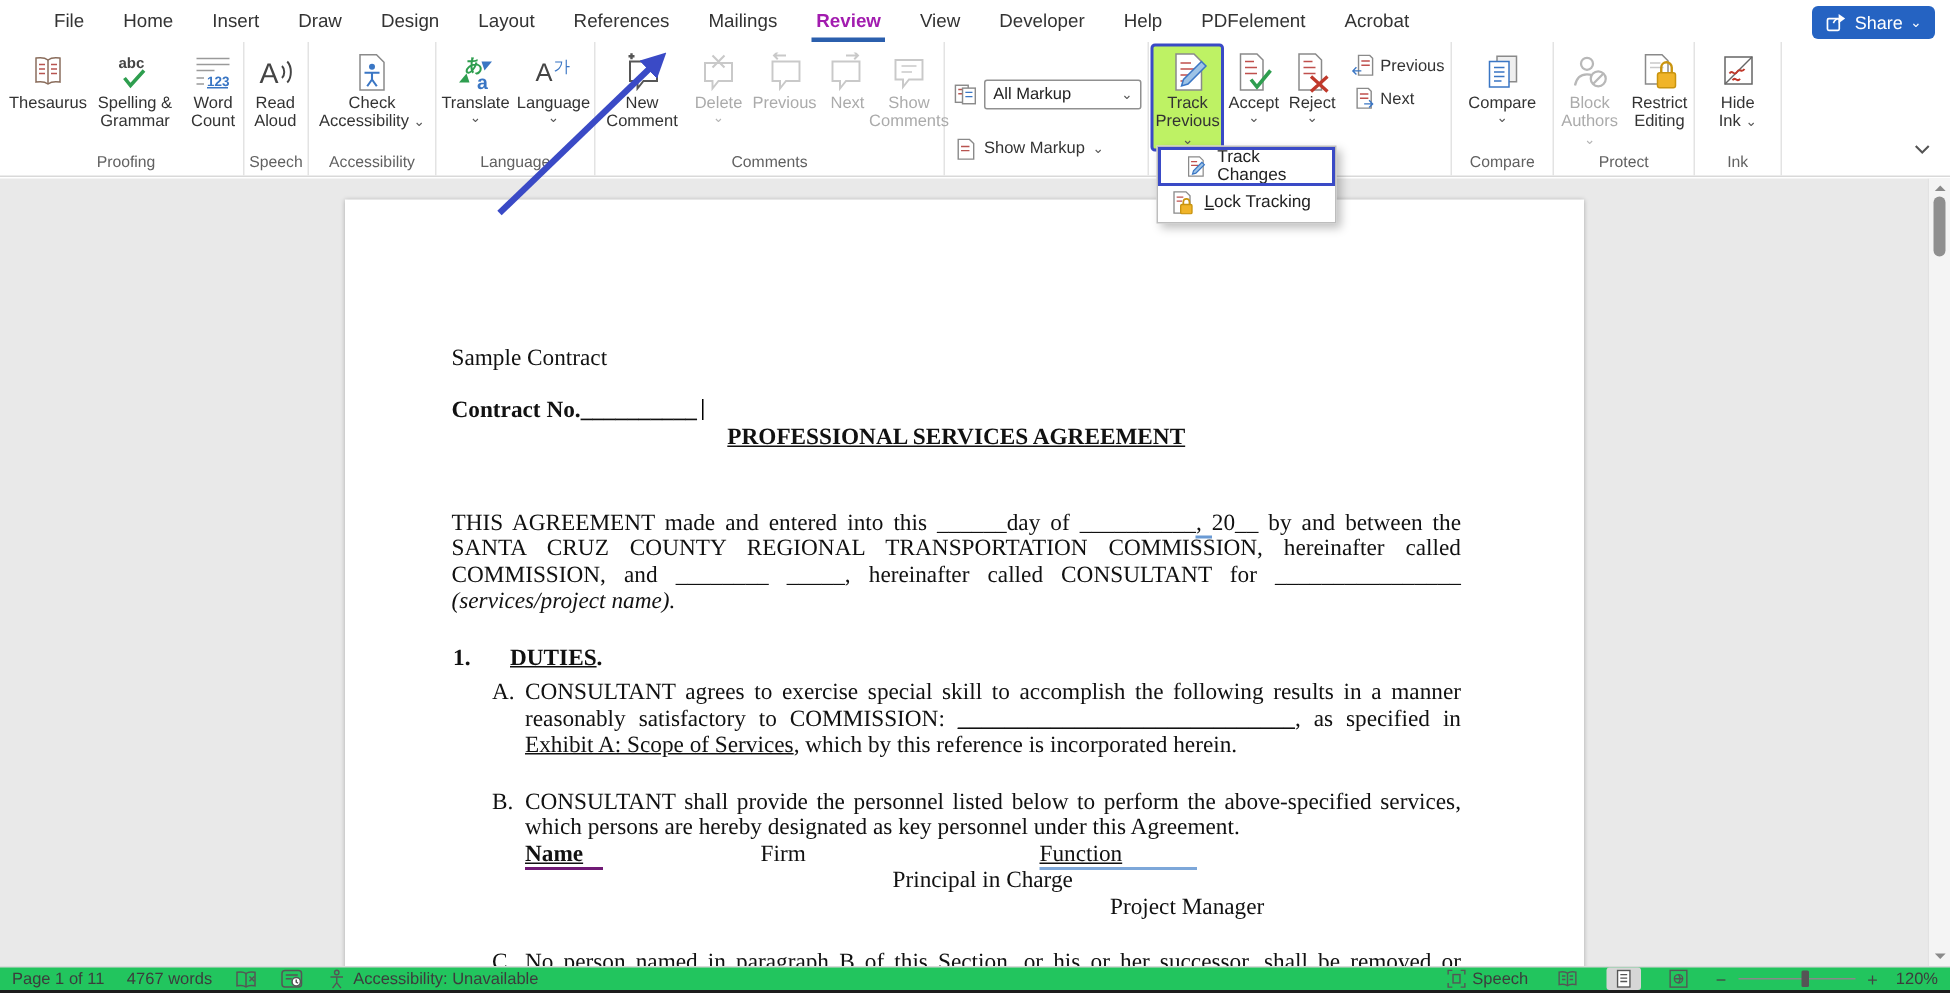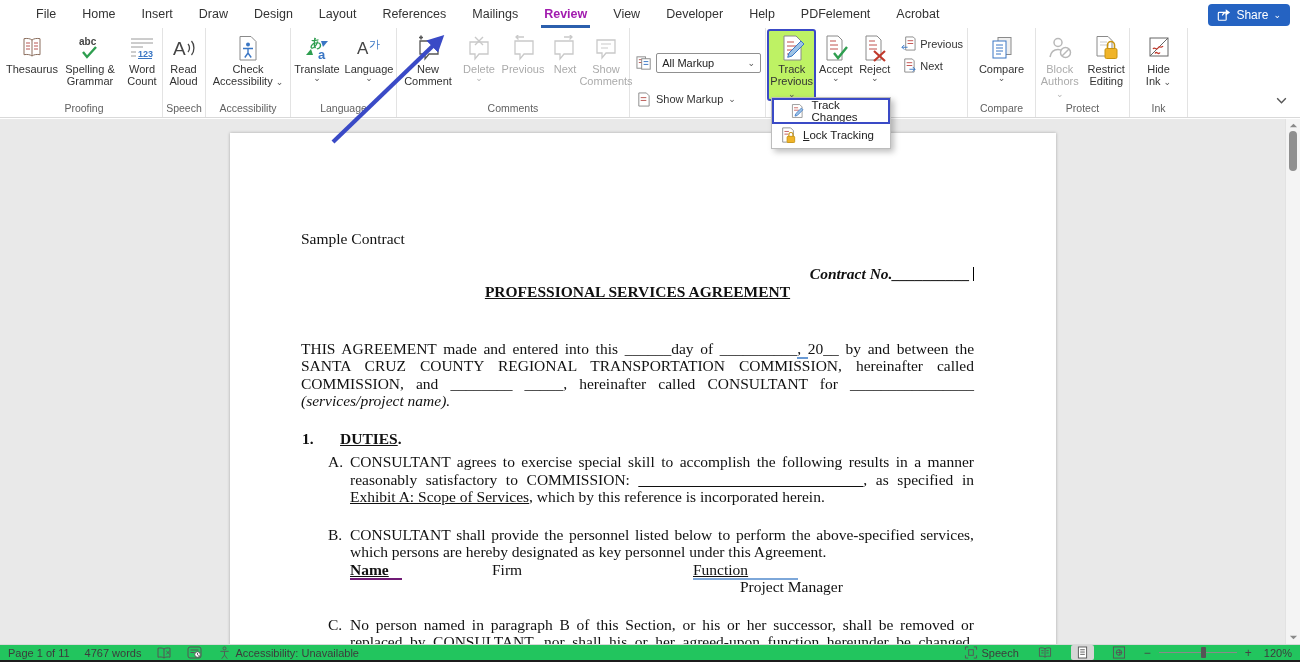--- a/index.html
+++ b/index.html
@@ -53,38 +53,38 @@
   .tc-item.annotated { outline:2px solid #3a4ac6; outline-offset:-1px;padding-left:17px; }
   .accel { text-decoration:underline; }
 
   
   .workspace { position:absolute; top:119px; left:0; width:1300px; height:525px; background:#e9e9e9; overflow:hidden; }
   .doc-page { position:absolute; left:230px; top:14px; width:826px; height:700px; background:#fff;
     box-shadow:0 0 3px rgba(0,0,0,.28); }
   .doc { font-family:"Liberation Serif", serif; font-size:15.5px; line-height:17.5px; color:#111;
     padding:97px 82px 0 71px; }
   .doc-header { text-align:left; }
-  .contract-no { text-align:right; font-weight:700; margin-top:17px;font-style:italic; }
+  .contract-no { text-align:left; font-weight:700; margin-top:17px; }
   .cursor { display:inline-block; width:1px; height:14px; background:#000; margin-left:3px; vertical-align:-2px; }
   .doc-title { text-align:center; font-weight:700; text-decoration:underline; margin-top:1px; }
   .intro { margin-top:39px; text-align:justify; }
   .tracked { border-bottom:2px solid #6a9ad4; }
   .sec { margin-top:20px; position:relative; padding-left:39px; font-weight:700; }
   .sec-num { position:absolute; left:1px; }
   .sec-title { text-decoration:underline; }
   .item { position:relative; padding-left:49px; text-align:justify; }
   .item-letter { position:absolute; left:27px; top:0; }
   .item.a { margin-top:6px; }
   .item.b { margin-top:20px; }
   .item.c { margin-top:20px; }
   .u { text-decoration:underline; }
   .cols { position:relative; height:17.5px; }
   .cols span { position:absolute; top:0; }
   .col-name { left:0; text-decoration:underline; border-bottom:2px solid #701a75; padding-right:13px;font-weight:bold; }
-  .col-firm { left:142px; }
+  .col-firm { left:157px; }
   .col-function { left:343px; text-decoration:underline; border-bottom:2px solid #7da7d9; padding-right:50px; }
   .prow1 { position:relative; height:17.5px; } .prow1 span { position:absolute; left:245px; }
   .prow2 { position:relative; height:17.5px; } .prow2 span { position:absolute; left:390px; }
 
   
   .vscroll { position:absolute; right:0; top:0; width:15px; height:525px; background:#f4f4f4; border-left:1px solid #e2e2e2; }
   .vscroll .thumb { position:absolute; left:3px; top:12px; width:8px; height:40px; background:#8f8f8f; border-radius:4px; }
   .scroll-arrow { position:absolute; left:3px; width:9px; height:9px; }
   .scroll-arrow.up { top:2px; } .scroll-arrow.down { bottom:2px; }
 
@@ -494,20 +494,23 @@
         <p class="item a"><span class="item-letter">A.</span><span>CONSULTANT agrees to exercise special skill to accomplish the following results in a manner reasonably satisfactory to COMMISSION: </span><span class="u">_____________________________</span><span>, as specified in </span><span class="u">Exhibit A: Scope of Services</span><span>, which by this reference is incorporated herein.</span></p>
 
         <div class="item b">
           <span class="item-letter">B.</span>
           <p>CONSULTANT shall provide the personnel listed below to perform the above-specified services, which persons are hereby designated as key personnel under this Agreement.</p>
           <div class="cols">
             <span class="col-name">Name</span>
             <span class="col-firm">Firm</span>
             <span class="col-function">Function</span>
           </div>
+          <div class="prow1">
+              <span>Principal in Charge</span>
+            </div>
           <div class="prow2">
               <span>Project Manager</span>
             </div>
         </div>
 
         <p class="item c"><span class="item-letter">C.</span><span>No person named in paragraph B of this Section, or his or her successor, shall be removed or replaced by CONSULTANT, nor shall his or her agreed-upon function hereunder be changed, without the prior</span></p>
       </div>
     </div>
 
     <div class="vscroll">

